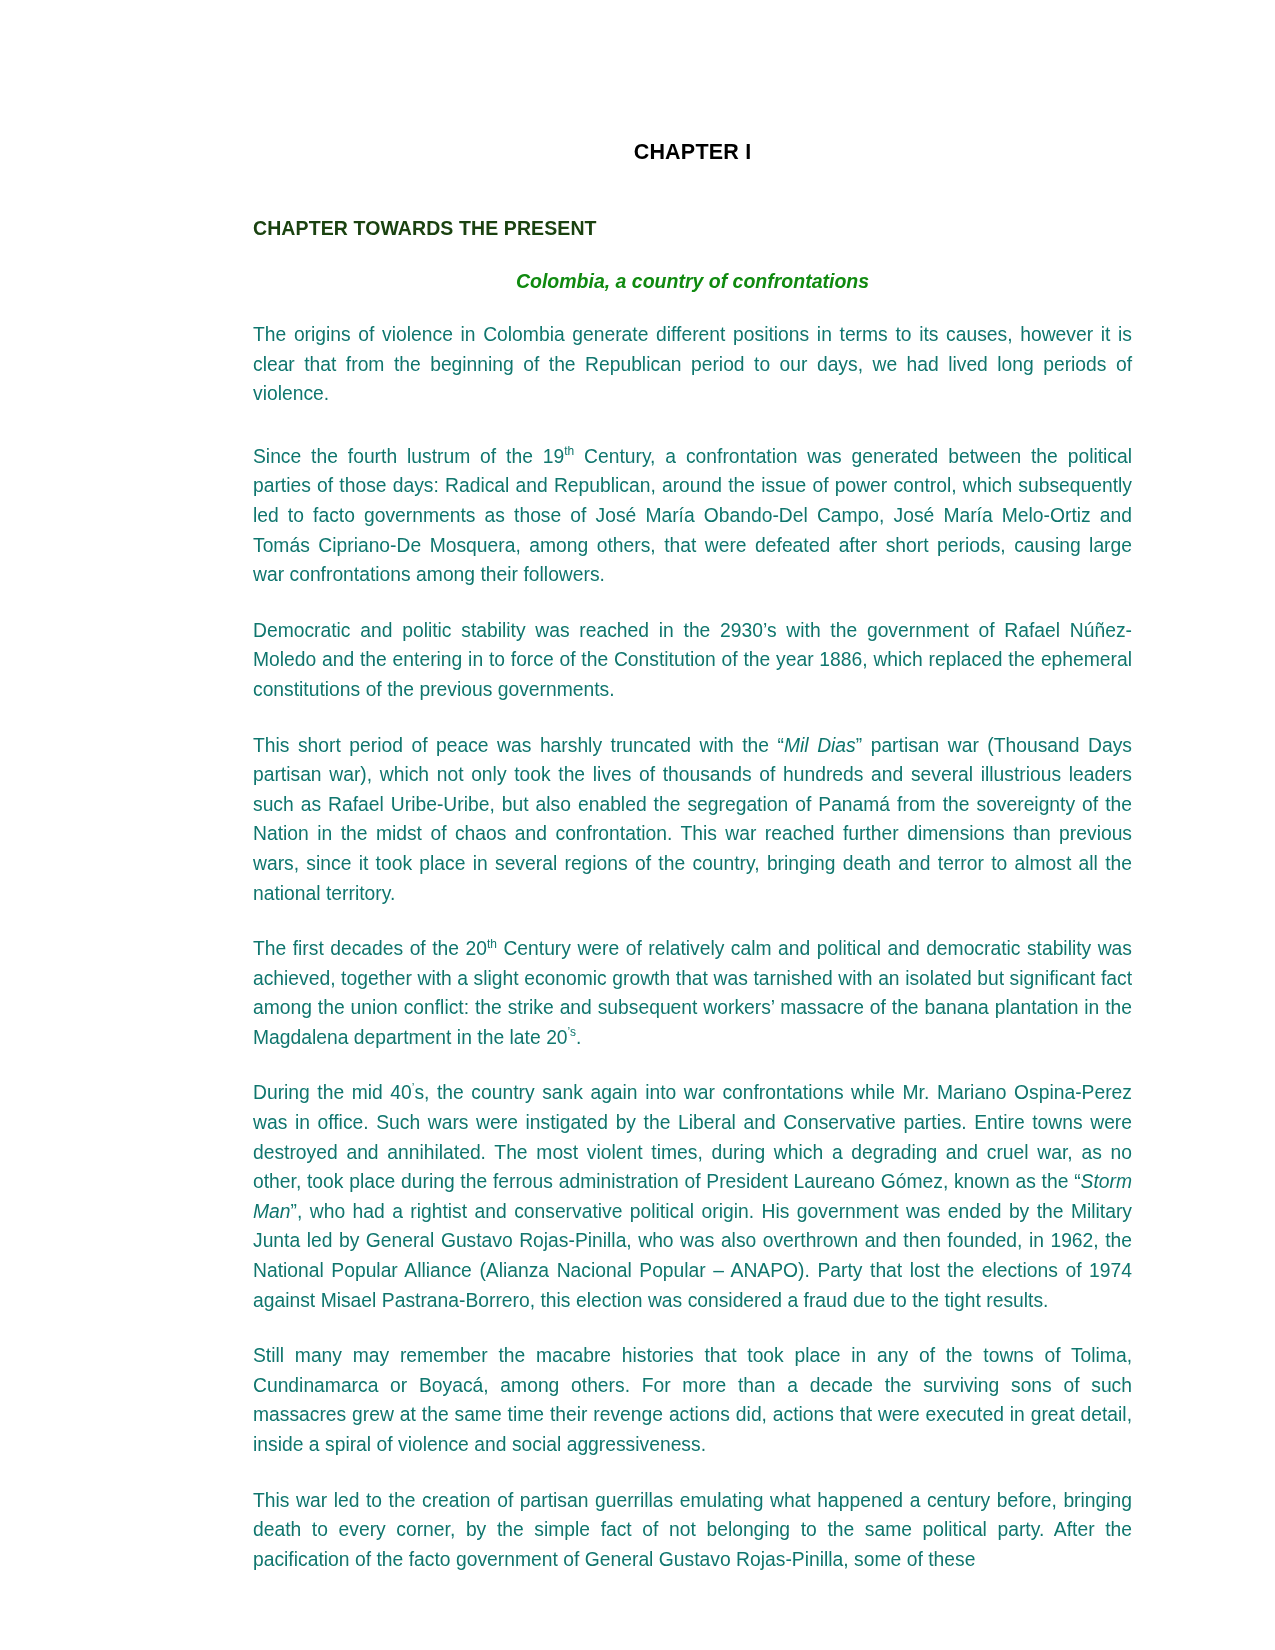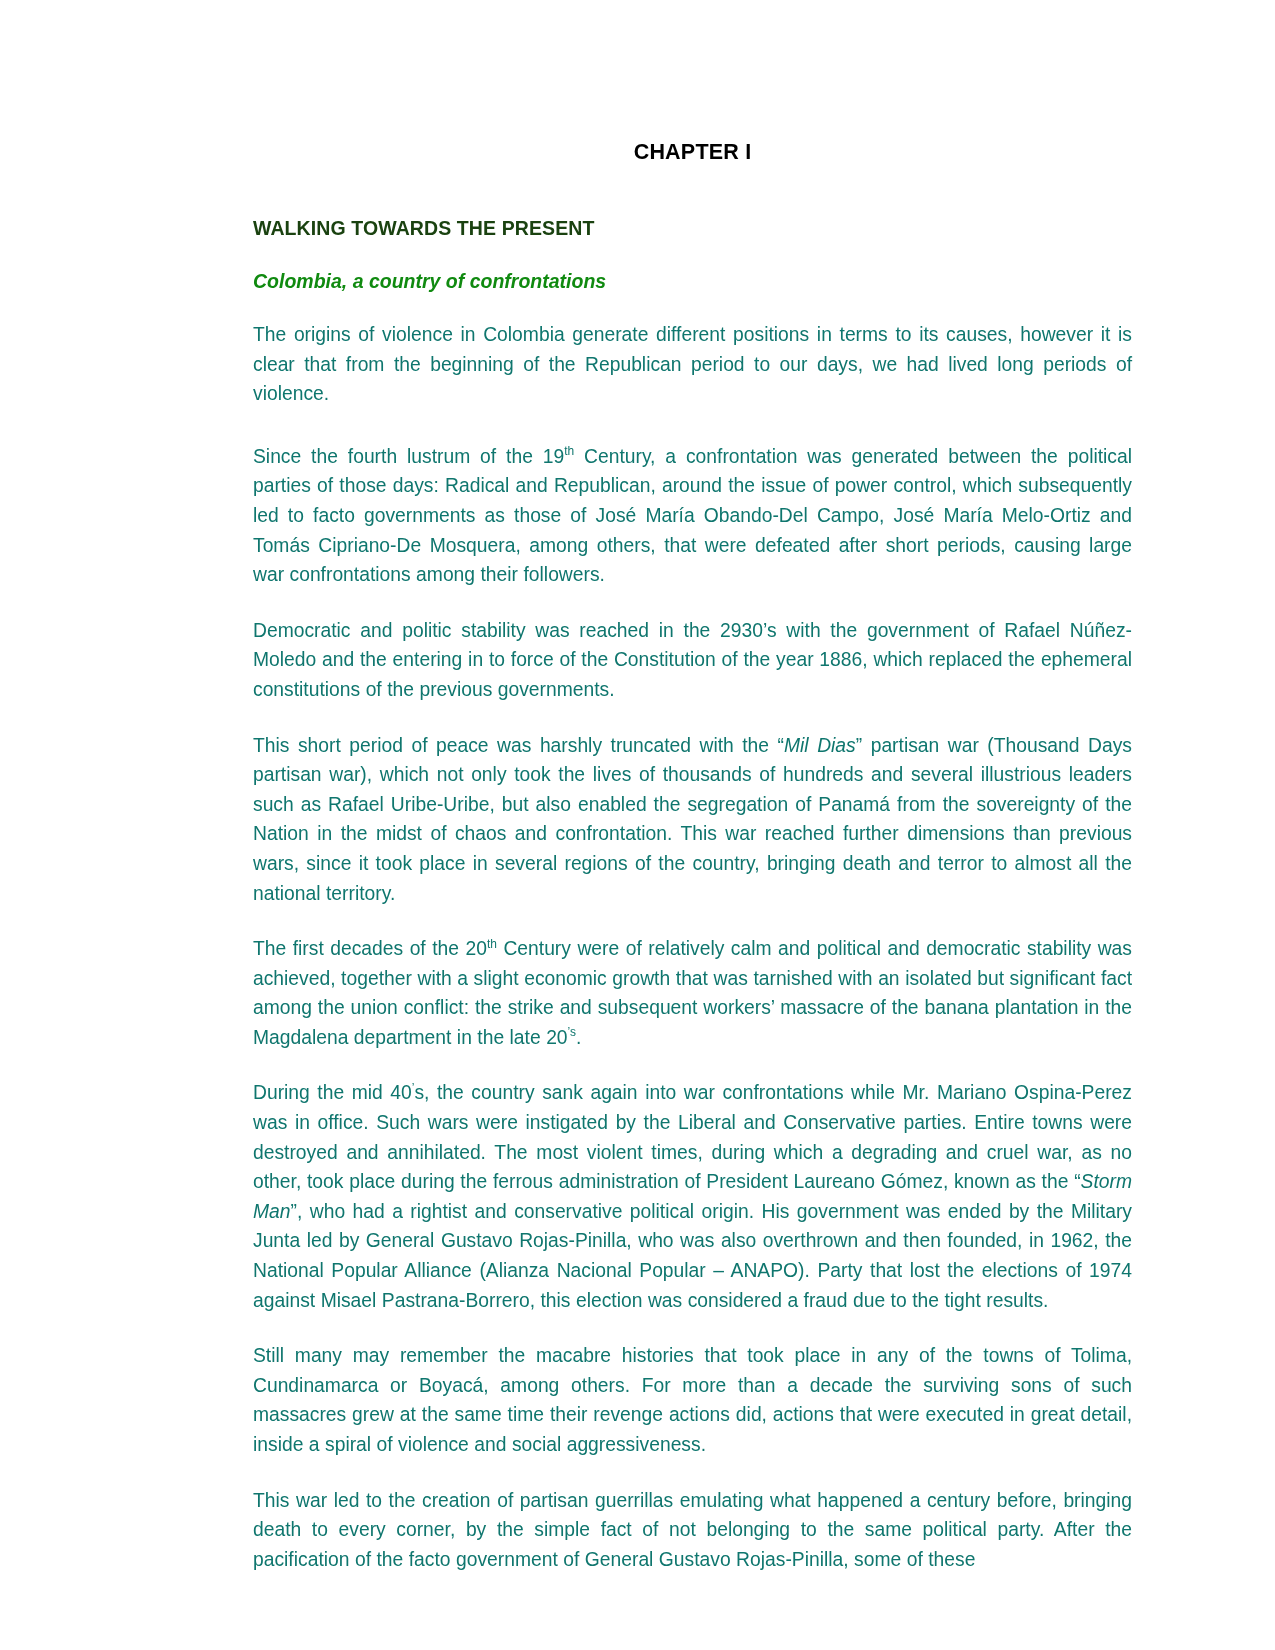--- a/index.html
+++ b/index.html
@@ -41,21 +41,21 @@
     color: #1a4210;
     margin: 0;
     padding-top: 52px;
     letter-spacing: 0.1px;
   }
   .subheading {
     font-size: 19.5px;
     font-weight: bold;
     font-style: italic;
     color: #108a10;
-    text-align: left;
+    text-align: center;
     margin: 0;
     padding-top: 30px;
   }
   .subheading.second {
     padding-top: 100px;
   }
   p.body {
     font-size: 19.3px;
     line-height: 29.6px;
     text-align: justify;
@@ -80,21 +80,21 @@
   .it { font-style: italic; }
 </style>
 </head>
 <body>
 
 <div class="page">
   <div class="content">
 
     <h1 class="chapter-title">CHAPTER I</h1>
 
-    <h2 class="section-heading">WALKING TOWARDS THE PRESENT</h2>
+    <h2 class="section-heading">CHAPTER TOWARDS THE PRESENT</h2>
 
     <h3 class="subheading">Colombia, a country of confrontations</h3>
 
     <p class="body first-after-sub">The origins of violence in Colombia generate different positions in terms to its causes, however it is clear that from the beginning of the Republican period to our days, we had lived long periods of violence.</p>
 
 
     <p class="body after-peace"><span>Since the fourth lustrum of the 19</span><sup>th</sup><span> Century, a confrontation was generated between the political parties of those days: Radical and Republican, around the issue of power control, which subsequently led to facto governments as those of José María Obando-Del Campo, José María Melo-Ortiz and Tomás Cipriano-De Mosquera, among others, that were defeated after short periods, causing large war confrontations among their followers.</span></p>
 
     <p class="body">Democratic and politic stability was reached in the 2930’s with the government of Rafael Núñez-Moledo and the entering in to force of the Constitution of the year 1886, which replaced the ephemeral constitutions of the previous governments.</p>
 

